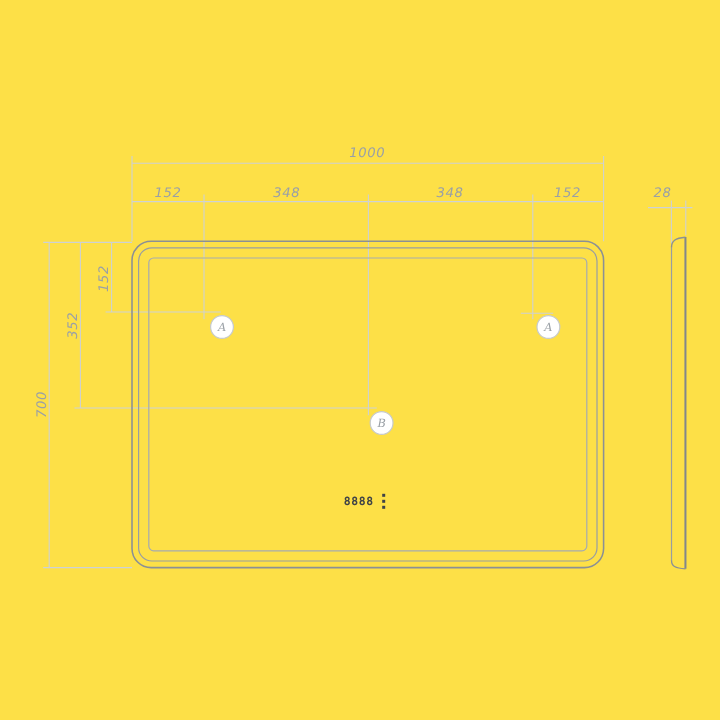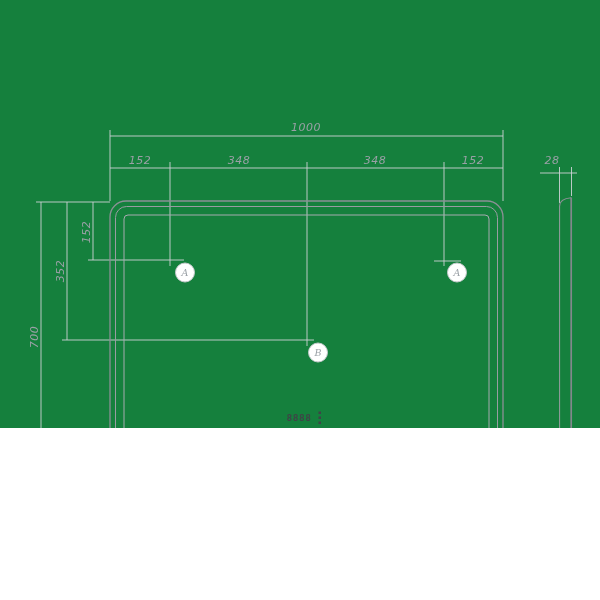--- a/index.html
+++ b/index.html
@@ -1,20 +1,20 @@
 <!DOCTYPE html>
 <html><head>
 <meta charset="utf-8">
 <style>
   html, body { margin: 0; padding: 0; background: #ffffff; }
   .canvas {
     position: relative;
     width: 600px;
-    height: 428px;
-    background: #15803d;
+    height: 600px;
+    background: #fde047;
     overflow: hidden;
     font-family: "DejaVu Sans", sans-serif;
   }
   svg { display: block; }
 
   
   .dimline   { stroke: #cdd1d5; stroke-width: 0.9; fill: none; }
   .outline-1 { stroke: #8b9095; stroke-width: 1.3; fill: none; }
   .outline-2 { stroke: #989da2; stroke-width: 1.0; fill: none; }
   .outline-3 { stroke: #a6abb0; stroke-width: 1.0; fill: none; }

